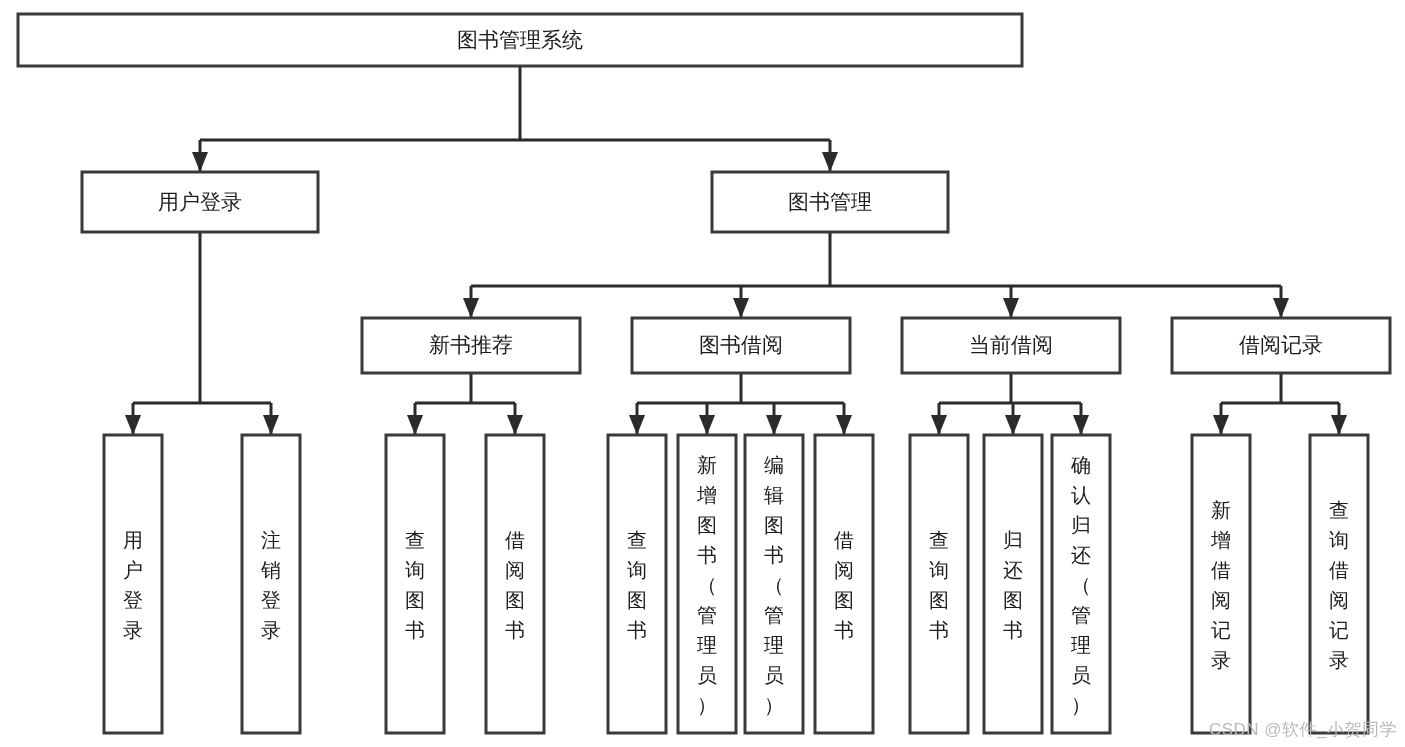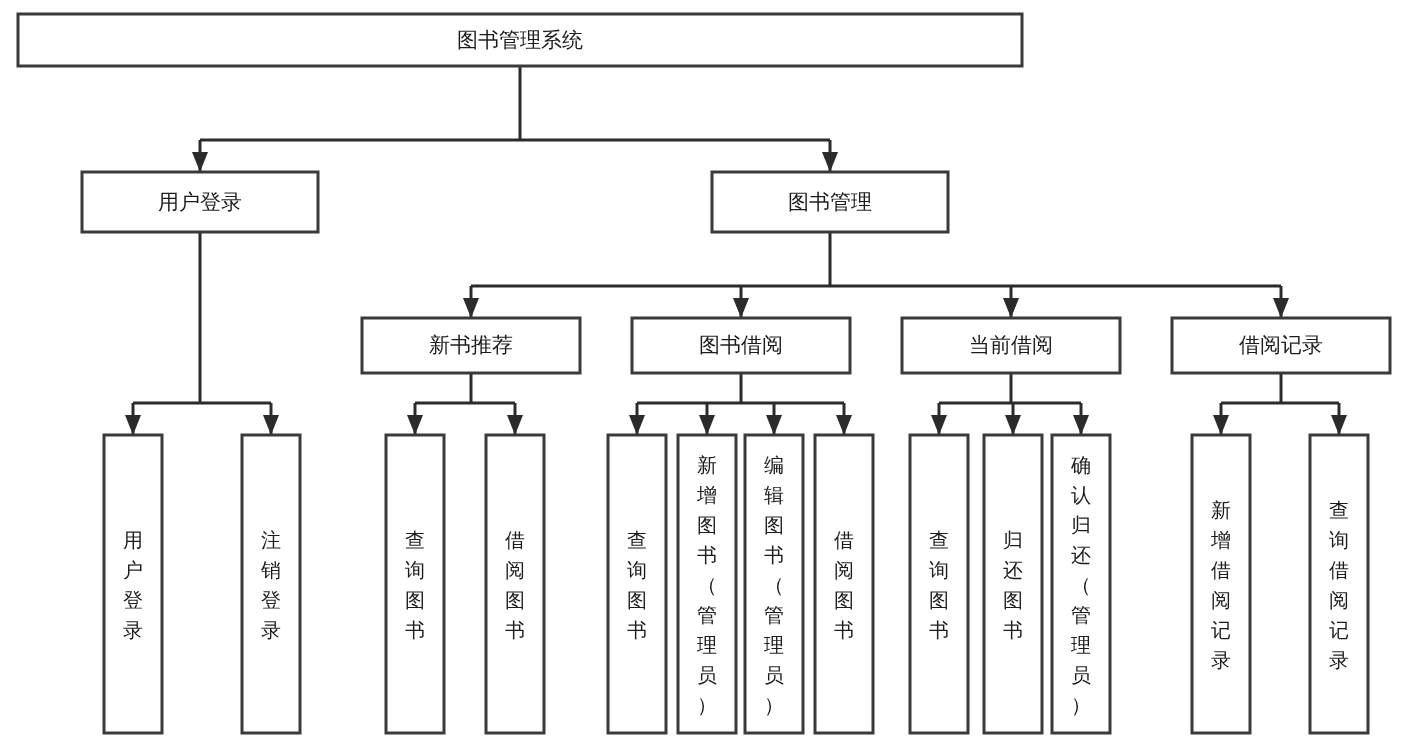--- a/index.html
+++ b/index.html
@@ -207,13 +207,14 @@
           <rect x="1192" y="435" width="58" height="298" class="node-box"></rect>
           <text x="1221" y="517.4" class="vert-label"><tspan x="1221" dy="0">新</tspan><tspan x="1221" dy="30">增</tspan><tspan x="1221" dy="30">借</tspan><tspan x="1221" dy="30">阅</tspan><tspan x="1221" dy="30">记</tspan><tspan x="1221" dy="30">录</tspan></text>
         </g>
         <g>
           <rect x="1310" y="435" width="58" height="298" class="node-box"></rect>
           <text x="1339" y="517.4" class="vert-label"><tspan x="1339" dy="0">查</tspan><tspan x="1339" dy="30">询</tspan><tspan x="1339" dy="30">借</tspan><tspan x="1339" dy="30">阅</tspan><tspan x="1339" dy="30">记</tspan><tspan x="1339" dy="30">录</tspan></text>
         </g>
       </g>
   </svg>
 
+  <div class="watermark">CSDN @软件_小贺同学</div>
 </div>
 
 </body></html>

